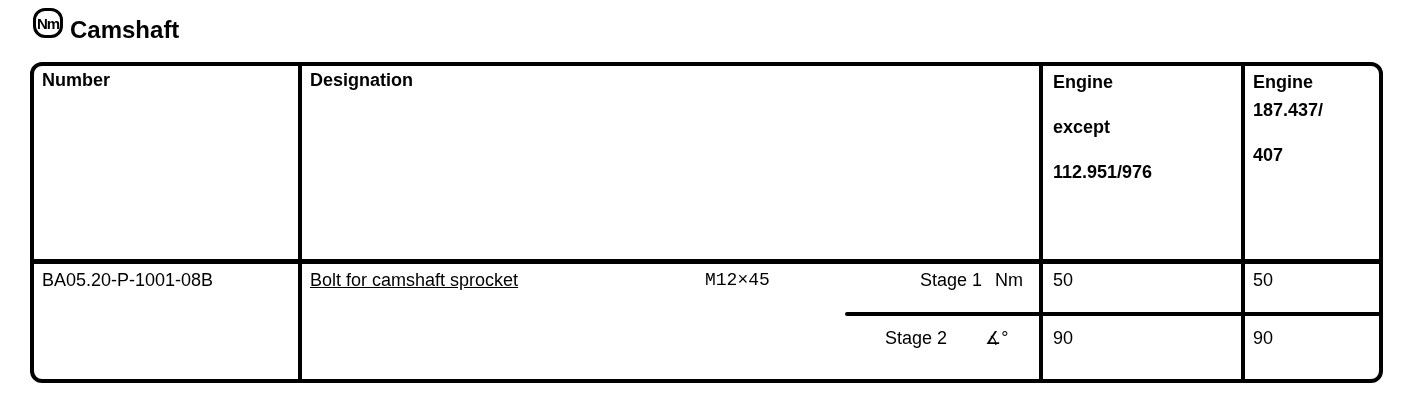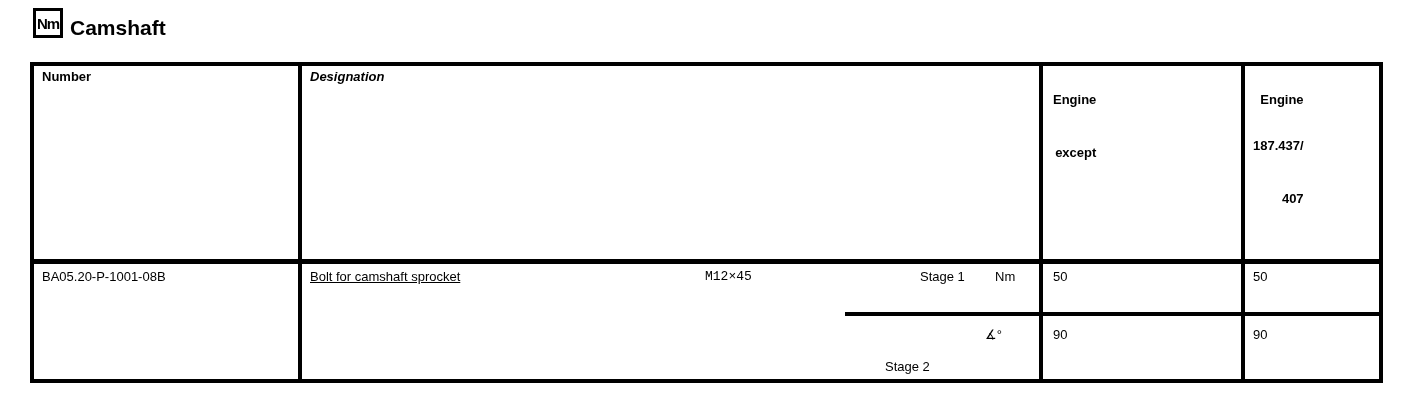--- a/index.html
+++ b/index.html
@@ -4,62 +4,62 @@
 <style>
   html, body { margin: 0; padding: 0; }
   body {
     width: 1408px; height: 400px;
     background: #ffffff;
     font-family: "Liberation Sans", "DejaVu Sans", sans-serif;
     color: #000000;
     position: relative;
     overflow: hidden;
   }
-  .abs { position: absolute; }
+  .abs { position: absolute; border-radius: 12px; }
 
   
   .nm-icon {
     left: 33px; top: 8px; width: 30px; height: 30px;
     border: 3px solid #000; box-sizing: border-box;
     display: flex; align-items: center; justify-content: center;
     font-weight: bold; font-size: 15px; letter-spacing: -1px;
   }
   .page-title {
     left: 70px; top: 16px;
-    font-weight: bold; font-size: 21px;
+    font-weight: bold; font-size: 24px;
   }
 
   
   .table-frame {
     left: 30px; top: 62px; width: 1353px; height: 321px;
     border: 4px solid #000; box-sizing: border-box;
   }
   .vline { top: 62px; height: 321px; width: 4px; background: #000; }
   .v1 { left: 298px; }
   .v2 { left: 1039px; }
   .v3 { left: 1241px; }
   .header-divider { left: 30px; top: 259px; width: 1353px; height: 5px; background: #000; }
   .stage-divider  { left: 845px; top: 312px; width: 536px; height: 4px; background: #000; }
 
   
-  .cell { line-height: 1.15; font-size: 13px; white-space: nowrap; text-align: right; }
+  .cell { line-height: 1.15; font-size: 18px; white-space: nowrap; }
   .hdr  { font-weight: bold; }
   .h-number      { left: 42px;   top: 70px; }
-  .h-designation { left: 310px;  top: 70px; font-style: italic; }
+  .h-designation { left: 310px;  top: 70px; }
   .h-engine1     { left: 1053px; top: 68px; }
   .h-engine2     { left: 1253px; top: 68px; }
-  .engine-line   { line-height: 28px; height: 28px; margin-top: 18px; }
-  .engine-line.gap { margin-top: 25px; }
+  .engine-line   { line-height: 28px; height: 28px; }
+  .engine-line.gap { margin-top: 17px; }
 
   .b-number      { left: 42px;   top: 270px; }
   .b-designation { left: 310px;  top: 270px; text-decoration: underline; }
   .b-size        { left: 705px;  top: 270px; font-family: Liberation Mono, monospace; }
   .stage-label-1 { left: 885px;  top: 270px; margin-left: 35px; }
   .stage-unit-1  { left: 995px;  top: 270px; }
-  .stage-label-2 { left: 885px;  top: 328px; margin-top: 32px; }
+  .stage-label-2 { left: 885px;  top: 328px; }
   .stage-unit-2  { left: 985px;  top: 328px; }
   .val-e1-r1     { left: 1053px; top: 270px; }
   .val-e2-r1     { left: 1253px; top: 270px; }
   .val-e1-r2     { left: 1053px; top: 328px; }
   .val-e2-r2     { left: 1253px; top: 328px; }
 </style>
 </head>
 <body>
 
 <div class="abs nm-icon">
@@ -73,20 +73,21 @@
 <div class="abs vline v3"></div>
 <div class="abs header-divider"></div>
 <div class="abs stage-divider"></div>
 
 <div class="abs cell hdr h-number">Number</div>
 <div class="abs cell hdr h-designation">Designation</div>
 
 <div class="abs cell hdr h-engine1">
   <div class="engine-line">Engine</div>
   <div class="engine-line gap">except</div>
+  <div class="engine-line gap">112.951/976</div>
 </div>
 
 <div class="abs cell hdr h-engine2">
   <div class="engine-line">Engine</div>
   <div class="engine-line">187.437/</div>
   <div class="engine-line gap">407</div>
 </div>
 
 <div class="abs cell b-number">BA05.20-P-1001-08B</div>
 <div class="abs cell b-designation">Bolt for camshaft sprocket</div>

